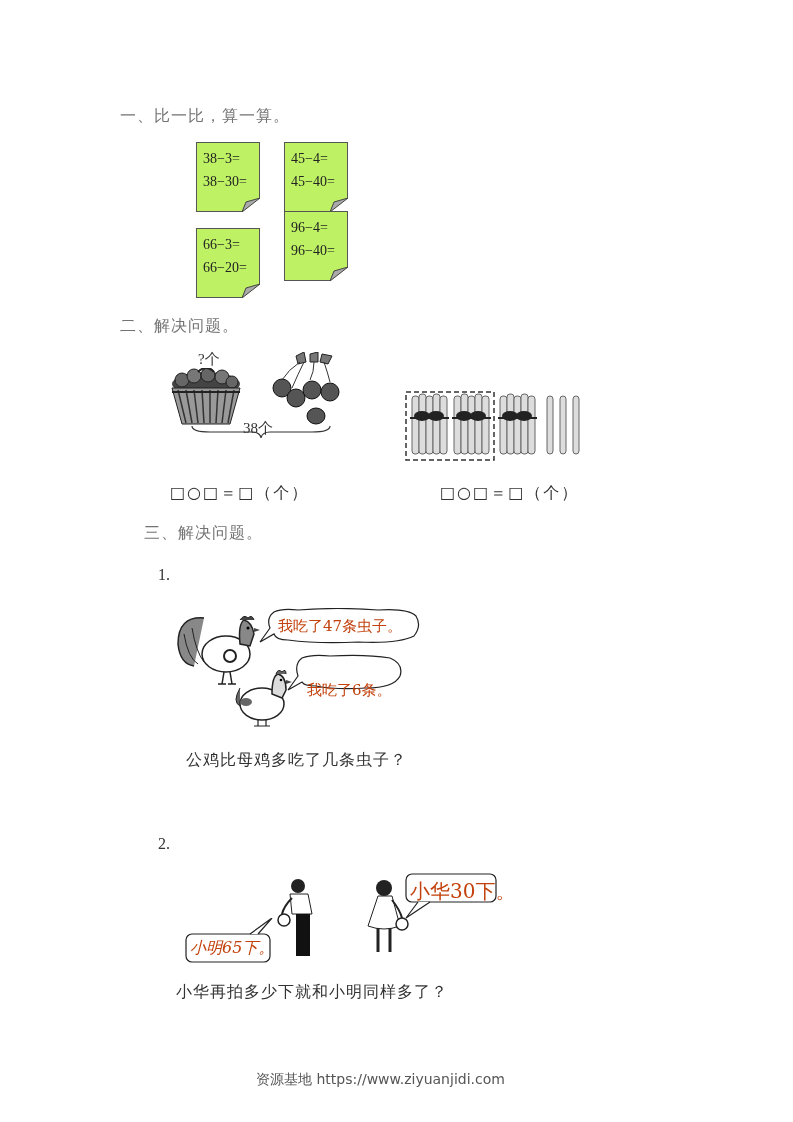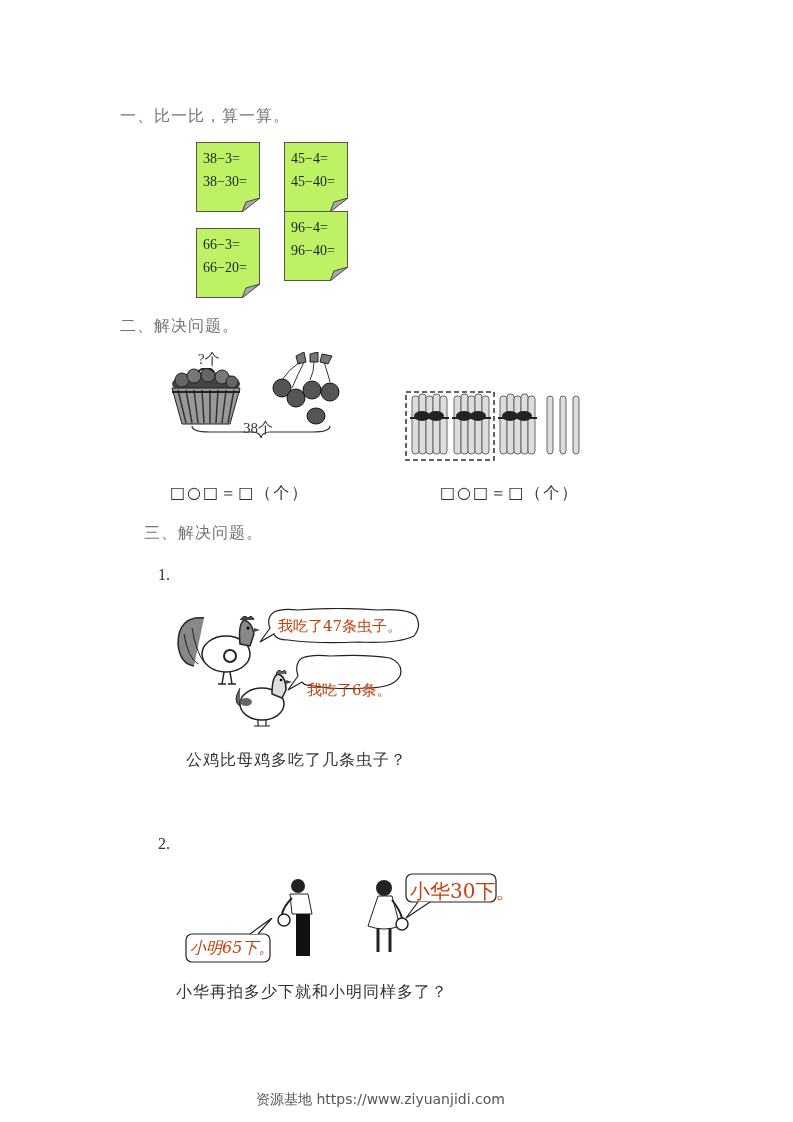--- a/index.html
+++ b/index.html
@@ -216,13 +216,13 @@
 <div class="abs bubble-text" style="left:190px; top:938px; font-size:16px;font-style:italic;">小明65下。</div>
 
 <svg class="abs" style="left:404px; top:872px;" width="96" height="50" viewBox="0 0 96 50">
   <rect x="2" y="2" width="90" height="28" rx="6" fill="#fff" stroke="#222" stroke-width="1.2"></rect>
   <path d="M14,30 L2,46 L26,30" fill="#fff" stroke="#222" stroke-width="1.2"></path>
 </svg>
 <div class="abs bubble-text" style="left:410px; top:878px; font-size:20px;">小华30下。</div>
 
 <div class="abs question" style="left:176px; top:982px;">小华再拍多少下就和小明同样多了？</div>
 
-<div class="abs footer" style="left:256px; top:1071px;margin-top:20px;">资源基地 https://www.ziyuanjidi.com</div>
+<div class="abs footer" style="left:256px; top:1071px;">资源基地 https://www.ziyuanjidi.com</div>
 
 </body></html>

